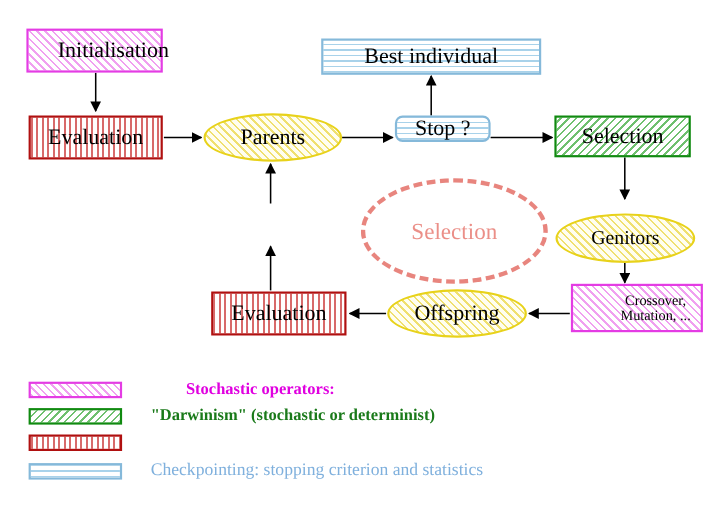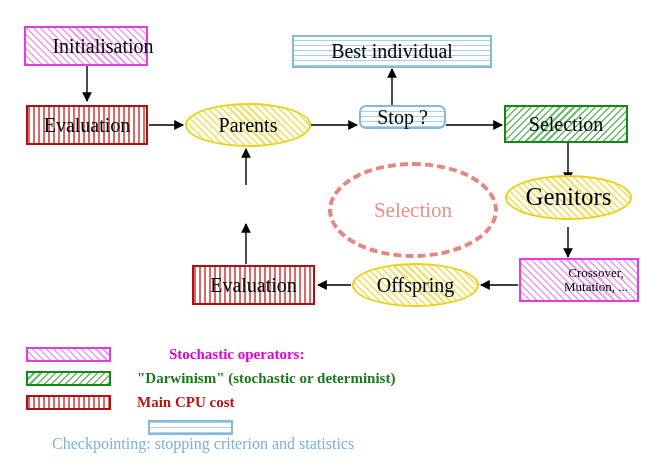--- a/index.html
+++ b/index.html
@@ -184,21 +184,21 @@
   </div>
 
   <div class="node hatch-blue rounded" style="left:359px; top:105px; width:87px; height:24px; font-size:20px;">
     <span class="lbl">Stop ?</span>
   </div>
 
   <div class="node hatch-green" style="left:504px; top:105px; width:124px; height:38px; font-size:20px;">
     <span class="lbl">Selection</span>
   </div>
 
-  <div class="node hatch-yellow ellipse" style="left:505px; top:175px; width:127px; height:45px; font-size:25px;">
+  <div class="node hatch-yellow ellipse" style="left:505px; top:194px; width:127px; height:45px; font-size:18px;">
     <span class="lbl">Genitors</span>
   </div>
 
   <div class="node hatch-magenta" style="left:519px; top:258px; width:120px; height:44px; font-size:13px; flex-direction:column;font-family:Liberation Serif, serif;">
     <span class="lbl">Crossover,</span>
     <span class="lbl">Mutation, ...</span>
   </div>
 
   <div class="node hatch-yellow ellipse" style="left:352px; top:263px; width:127px; height:44px; font-size:20px;">
     <span class="lbl">Offspring</span>
@@ -220,23 +220,22 @@
       <div class="legend-text c-magenta">Stochastic operators:</div>
     </div>
 
     <div class="legend-row" style="top:32px;">
       <div class="swatch hatch-green"></div>
       <div class="legend-text c-green">"Darwinism" (stochastic or determinist)</div>
     </div>
 
     <div class="legend-row" style="top:56px;">
       <div class="swatch hatch-red"></div>
-      <div class="legend-text c-darkred">Main CPU cost</div>
-    </div>
-
-    <div class="legend-row" style="top:82px;flex-direction:column;">
+    </div>
+
+    <div class="legend-row" style="top:82px;">
       <div class="swatch hatch-blue"></div>
       <div class="legend-text thin c-ltblue" style="font-size:16px;">Checkpointing: stopping criterion and statistics</div>
     </div>
 
   </div>
 
 </div>
 
 </body></html>

